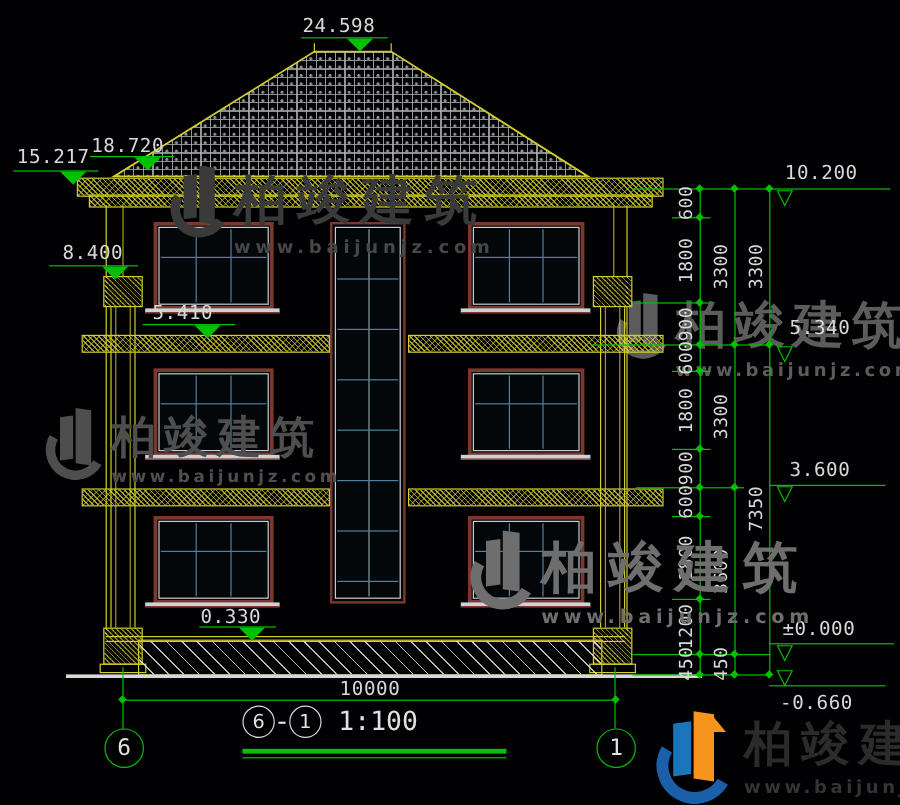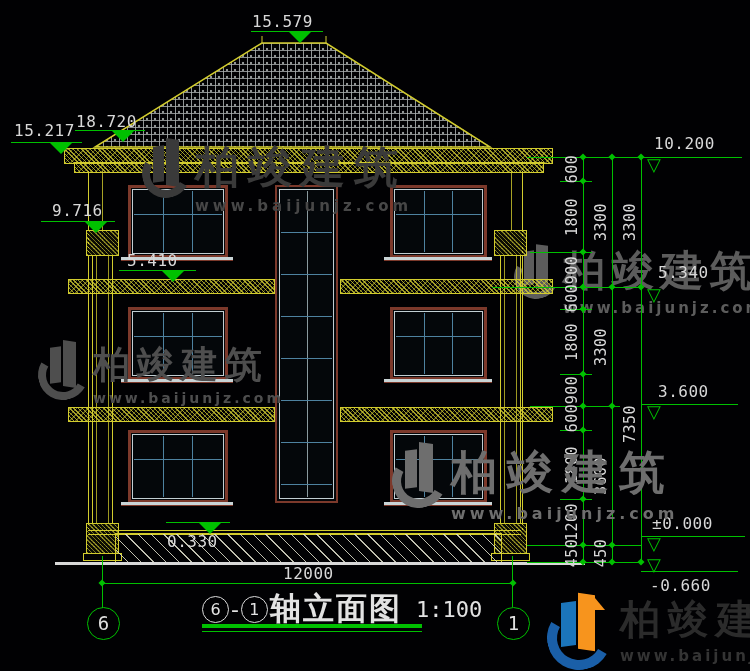--- a/index.html
+++ b/index.html
@@ -162,41 +162,41 @@
       <div class="mulh" style="top:42px;"></div>
         <div class="mulh" style="top:84px;"></div>
       <div class="mulh" style="top:126px;"></div>
         <div class="mulh" style="top:168px;"></div>
       <div class="mulh" style="top:210px;"></div>
         <div class="mulh" style="top:252px;"></div>
       <div class="mulh" style="top:294px;"></div>
     </div>
   </div>
 
-  <div class="dimtxt" style="left:252px;top:12px;">15.579</div>
+  <div class="dimtxt" style="left:252px;top:12px;">24.598</div>
   <div class="gh" style="left:251px;top:31px;width:72px;"></div>
   <div class="ftri" style="left:289px;top:32px;"></div>
 
   <div class="dimtxt" style="left:76px;top:112px;">18.720</div>
   <div class="gh" style="left:75px;top:130px;width:70px;"></div>
   <div class="ftri" style="left:112px;top:131px;"></div>
 
   <div class="dimtxt" style="left:14px;top:121px;">15.217</div>
   <div class="gh" style="left:11px;top:142px;width:71px;"></div>
   <div class="ftri" style="left:50px;top:143px;"></div>
 
-  <div class="dimtxt" style="left:52px;top:201px;">9.716</div>
+  <div class="dimtxt" style="left:52px;top:201px;">8.400</div>
   <div class="gh" style="left:41px;top:221px;width:74px;"></div>
   <div class="ftri" style="left:85px;top:222px;"></div>
 
   <div class="dimtxt" style="left:127px;top:251px;">5.410</div>
   <div class="gh" style="left:119px;top:270px;width:77px;"></div>
   <div class="ftri" style="left:162px;top:271px;"></div>
 
-  <div class="dimtxt" style="left:167px;top:532px;">0.330</div>
+  <div class="dimtxt" style="left:167px;top:504px;">0.330</div>
   <div class="gh" style="left:166px;top:522px;width:64px;"></div>
   <div class="ftri" style="left:199px;top:523px;"></div>
 
   <div class="gv" style="left:583px;top:157px;height:405px;"></div>
   <div class="gv" style="left:612px;top:157px;height:405px;"></div>
   <div class="gv" style="left:641px;top:157px;height:405px;"></div>
 
   <div class="gh" style="left:527px;top:157px;width:115px;"></div>
   <div class="gh" style="left:560px;top:181px;width:32px;"></div>
   <div class="gh" style="left:530px;top:252px;width:62px;"></div>
@@ -267,30 +267,29 @@
   <div class="vopen" style="left:643px;top:558px;">▽</div>
   <div class="dimtxt" style="left:650px;top:576px;">-0.660</div>
 
   <style>.vopen:nth-of-type(1){}</style>
 
   <div class="gv" style="left:102px;top:556px;height:52px;"></div>
   <div class="gv" style="left:512px;top:556px;height:51px;"></div>
   <div class="gh" style="left:102px;top:583px;width:411px;"></div>
   <div class="tickd" style="left:102px;top:583px;"></div>
   <div class="tickd" style="left:513px;top:583px;"></div>
-  <div class="dimtxt" style="left:283px;top:564px;">12000</div>
+  <div class="dimtxt" style="left:283px;top:564px;">10000</div>
 
   <div class="abs" style="left:87px;top:607px;width:31px;height:31px;border:1px solid #00c000;border-radius:50%;color:#e0e0e0;font-size:19px;line-height:31px;text-align:center;">6</div>
   <div class="abs" style="left:497px;top:607px;width:31px;height:31px;border:1px solid #00c000;border-radius:50%;color:#e0e0e0;font-size:19px;line-height:31px;text-align:center;">1</div>
 
   <div class="abs" style="left:202px;top:588px;display:flex;align-items:center;color:#e2e2e2;font-family:'DejaVu Sans','Liberation Sans',sans-serif;">
     <span style="width:25px;height:25px;border:1.5px solid #dadada;border-radius:50%;font-size:16px;line-height:25px;text-align:center;flex:0 0 auto;">6</span>
     <span style="font-size:22px;margin:0 2px;">-</span>
     <span style="width:25px;height:25px;border:1.5px solid #dadada;border-radius:50%;font-size:16px;line-height:25px;text-align:center;flex:0 0 auto;">1</span>
-    <span style="font-size:31px;font-weight:bold;letter-spacing:2px;margin-left:2px;">轴立面图</span>
     <span style="font-size:22px;margin-left:14px;font-family:'DejaVu Sans Mono',monospace;">1:100</span>
   </div>
   <div class="abs" style="left:202px;top:624px;width:220px;height:4px;background:#00c000;"></div>
   <div class="abs" style="left:202px;top:631px;width:220px;height:1px;background:#00c000;"></div>
 
   <div class="wm" style="left:142px;top:138px;color:#3a3a3a;">
     <div class="lg" style="width:44px;height:62px;">
       <div class="arc" style="left:0;top:12px;width:32px;height:32px;border-width:8px;"></div>
       <div class="b1" style="left:11px;top:8px;width:11px;height:36px;"></div>
       <div class="b2" style="left:24px;top:1px;width:13px;height:47px;"></div>

